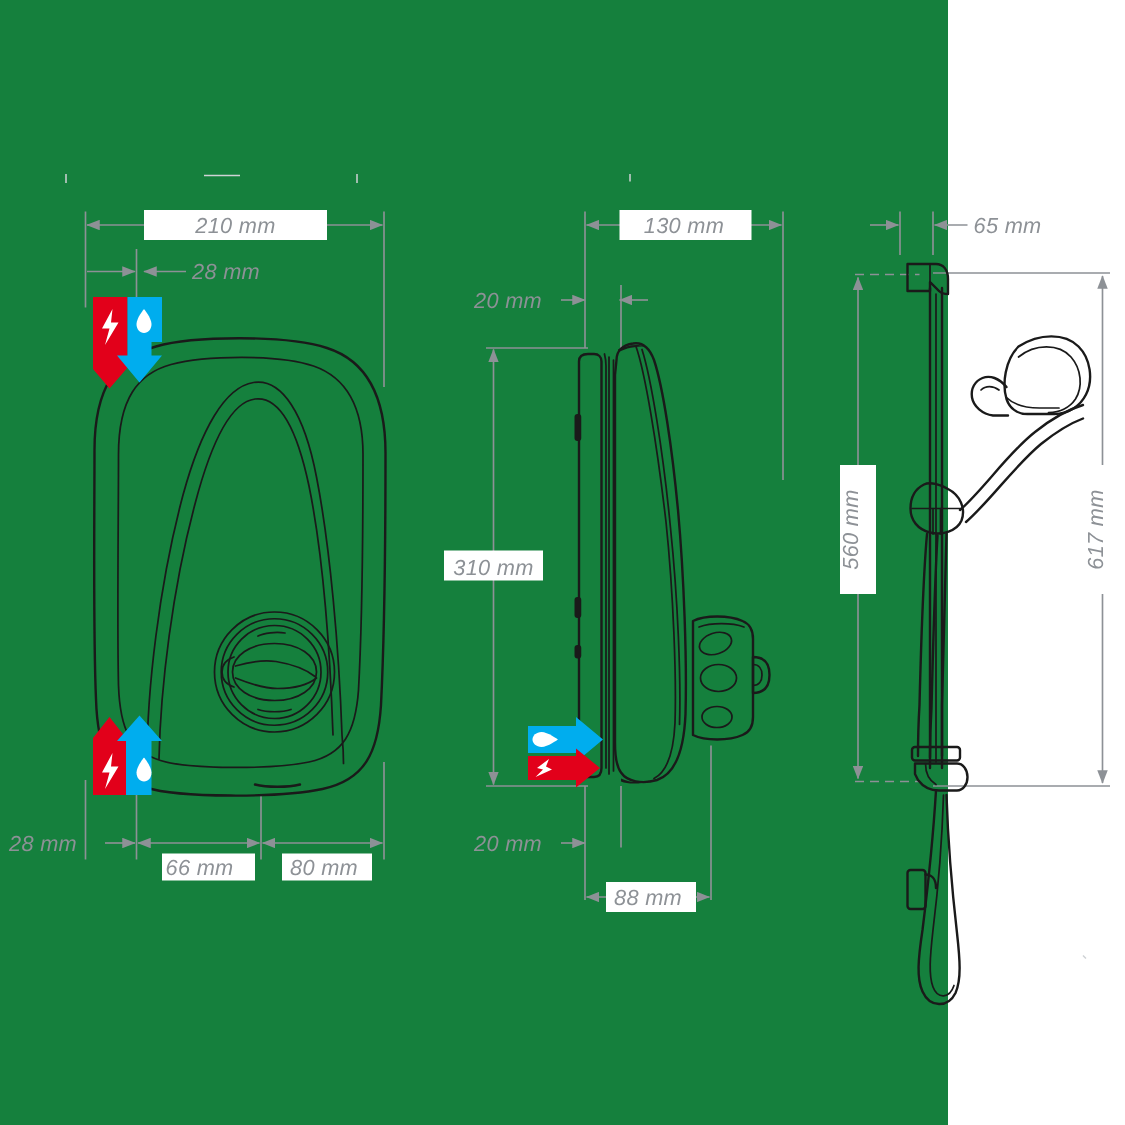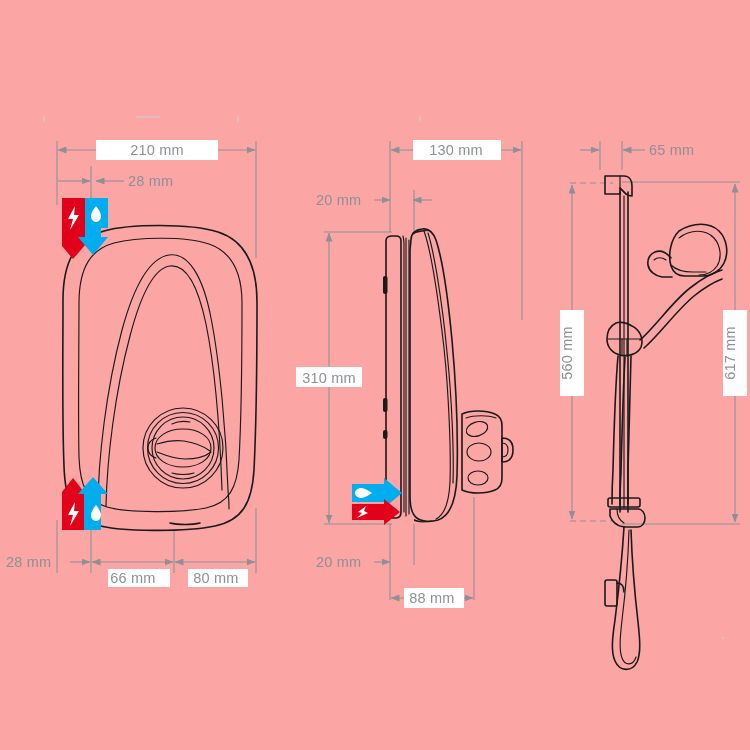--- a/index.html
+++ b/index.html
@@ -8,23 +8,24 @@
     background: #ffffff;
   }
   body {
     width: 750px;
     height: 750px;
     font-family: "Liberation Sans", sans-serif;
     overflow: hidden;
   }
   #stage {
     position: relative;
-    width: 750px;
+    width: 632px;
     height: 750px;
-    background: #fca5a5;
+    background: #15803d;
+    font-style: italic;
   }
   #drawing {
     position: absolute;
     top: 0;
     left: 0;
     width: 750px;
     height: 750px;
   }
   .dim-text {
     fill: #8d9196;

